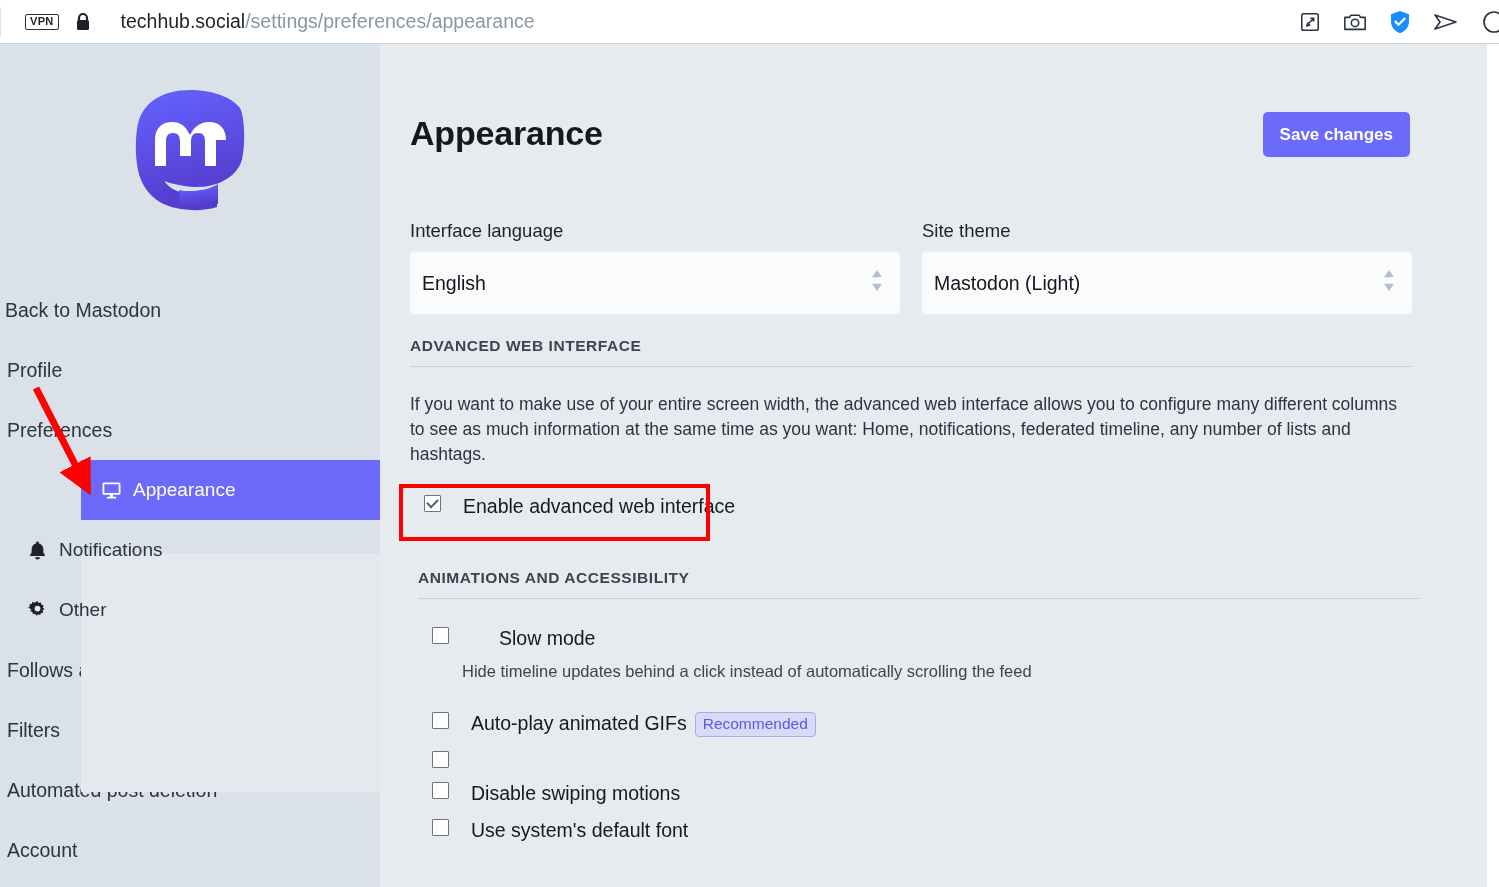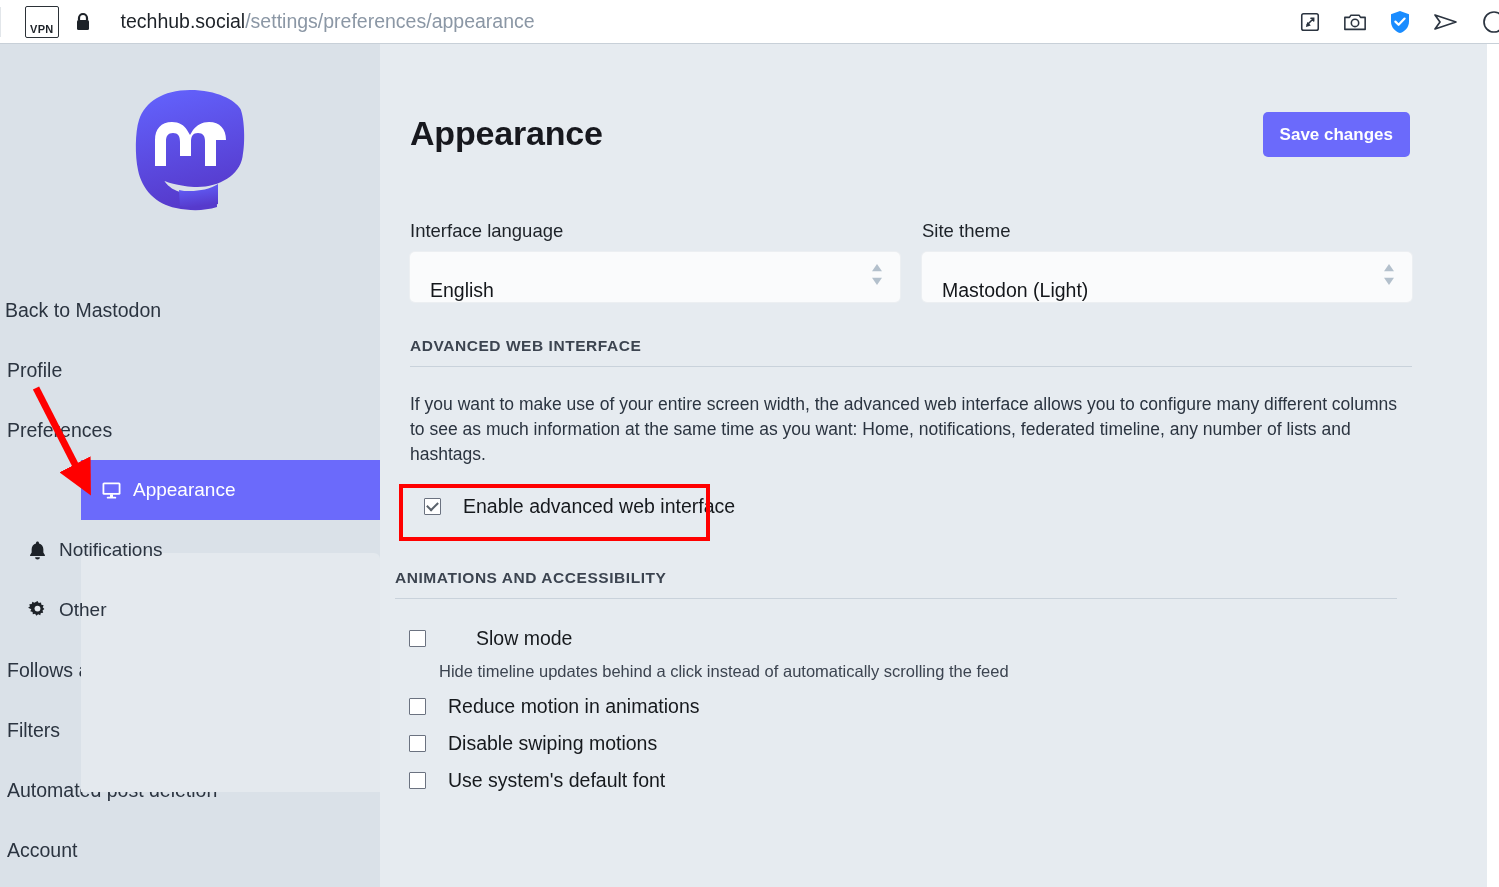--- a/index.html
+++ b/index.html
@@ -21,21 +21,21 @@
   }
   #browser-bar .left-rule {
     width: 1px; height: 30px; background: #e2e6ea; margin-left: 0px;
   }
   .vpn-badge {
     margin-left: 24px;
     border: 1.6px solid #2b3137;
     border-radius: 2px;
     font-size: 11px; font-weight: bold; letter-spacing: .3px;
     color: #1d2228;
-    padding: 17px 4px 2px 4px;
+    padding: 1px 4px 2px 4px;
     line-height: 1;
     font-family: "Liberation Sans", sans-serif;
     text-align: right;
   }
   .lock-icon { margin-left: 16px; display: flex; align-items: center; }
   .url-text {
     margin-left: 30px;
     font-size: 19.5px;
     color: #1d2228;
     white-space: nowrap;
@@ -143,43 +143,43 @@
     position: absolute; left: 30px; top: 176px;
     width: 1002px;
     display: flex; gap: 22px;
   }
   .field { flex: 1; }
   .field-label {
     font-size: 18.5px; color: #1d2228; margin-bottom: 10px; font-weight: 500;
   }
   .select-box {
     position: relative;
-    height: 50px;
+    height: 62px;
     background: #fafbfc;
     border-radius: 5px;
-    display: flex; align-items: flex-end;
-    padding: 0 20px;
+    display: flex; align-items: center;
+    padding: 0 12px;
     font-size: 19.5px; color: #14171b;
     cursor: pointer;
     box-shadow: 0 0 0 1px #eceff2;
   }
   .spin { position: absolute; right: 16px; top: 50%; transform: translateY(-50%); }
 
   .section-head {
     font-size: 15.5px; font-weight: bold; letter-spacing: .55px;
     color: #3c4450;
     text-transform: uppercase;
   }
   .section-rule { height: 1px; background: #c9d2db; margin-top: 11px; }
 
   .section-desc {
     font-size: 17.5px; color: #2b3440; line-height: 1.42;
   }
 
-  .chk-row { display: flex; align-items: center; }
+  .chk-row { display: flex; align-items: flex-start; }
   .chk-row .cb { flex: none; margin-right: 12px; }
   .chk-label { font-size: 19.5px; color: #16191d; }
   .chk-sub { font-size: 16.5px; color: #3c4450; }
 
   .badge {
     display: inline-block;
     background: #d9d9f8;
     border: 1px solid #a9a8ef;
     border-radius: 4px;
     color: #5b5ae0;
@@ -435,34 +435,38 @@
       <div class="section-head">ADVANCED WEB INTERFACE</div>
       <div class="section-rule"></div>
       <div class="section-desc" style="margin-top:25px;">If you want to make use of your entire screen width, the advanced web interface allows you to configure many different columns to see as much information at the same time as you want: Home, notifications, federated timeline, any number of lists and hashtags.</div>
 
       <div class="chk-row" style="margin-top:28px;margin-left:14px;">
         <span class="cb checked"></span>
         <span class="chk-label" style="margin-left:10px;">Enable advanced web interface</span>
       </div>
     </div>
 
-    <div style="position:absolute;left:15px;top:525px;width:1002px;">
+    <div style="position:absolute;left:38px;top:525px;width:1002px;">
       <div class="section-head">ANIMATIONS AND ACCESSIBILITY</div>
       <div class="section-rule"></div>
 
       <div class="chk-row" style="margin-top:28px;margin-left:14px;gap:28px;">
         <span class="cb"></span>
         <span class="chk-label" style="margin-left:10px;">Slow mode</span>
       </div>
       <div class="chk-sub" style="margin-top:12px;margin-left:44px;">Hide timeline updates behind a click instead of automatically scrolling the feed</div>
 
+      <div class="chk-row" style="margin-top:31px;margin-left:14px;">
+        <span class="cb"></span>
+        <span class="chk-label" style="margin-left:10px;">Auto-play animated GIFs</span>
+        <span class="badge">Recommended</span>
+      </div>
 
       <div class="chk-row" style="margin-top:14px;margin-left:14px;">
         <span class="cb"></span>
-        <span class="chk-label" style="margin-left:10px;">Reduce motion in animations</span>
       </div>
 
       <div class="chk-row" style="margin-top:14px;margin-left:14px;">
         <span class="cb"></span>
         <span class="chk-label" style="margin-left:10px;">Disable swiping motions</span>
       </div>
 
       <div class="chk-row" style="margin-top:14px;margin-left:14px;">
         <span class="cb"></span>
         <span class="chk-label" style="margin-left:10px;">Use system's default font</span>

